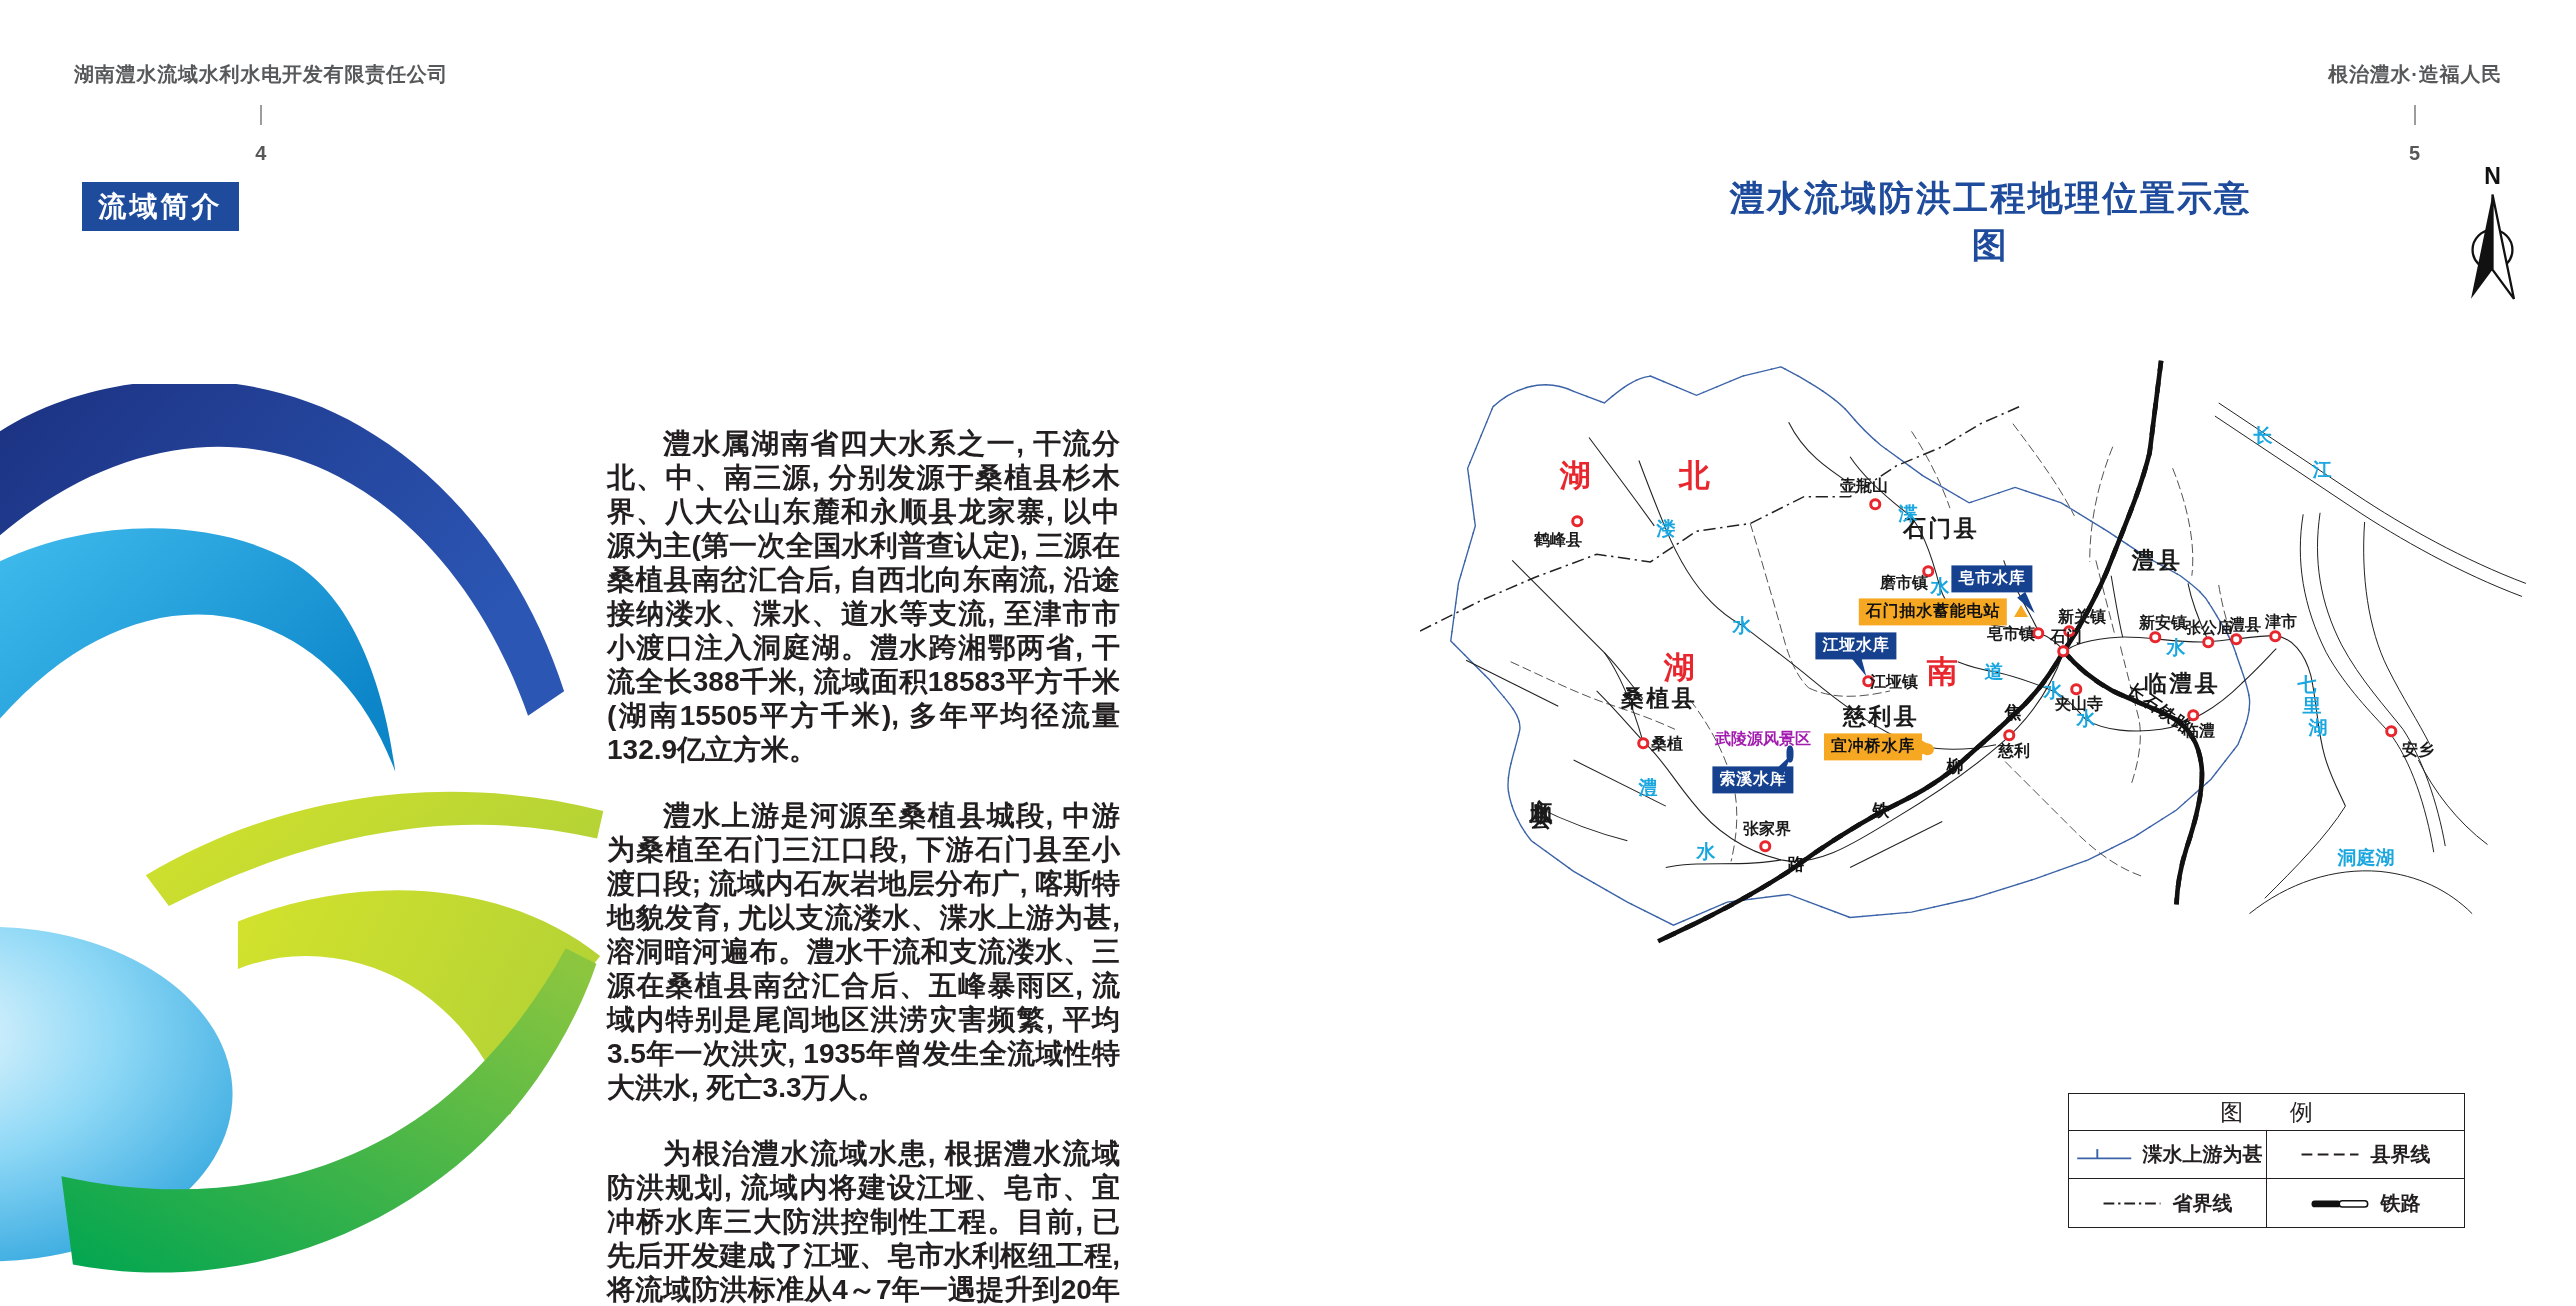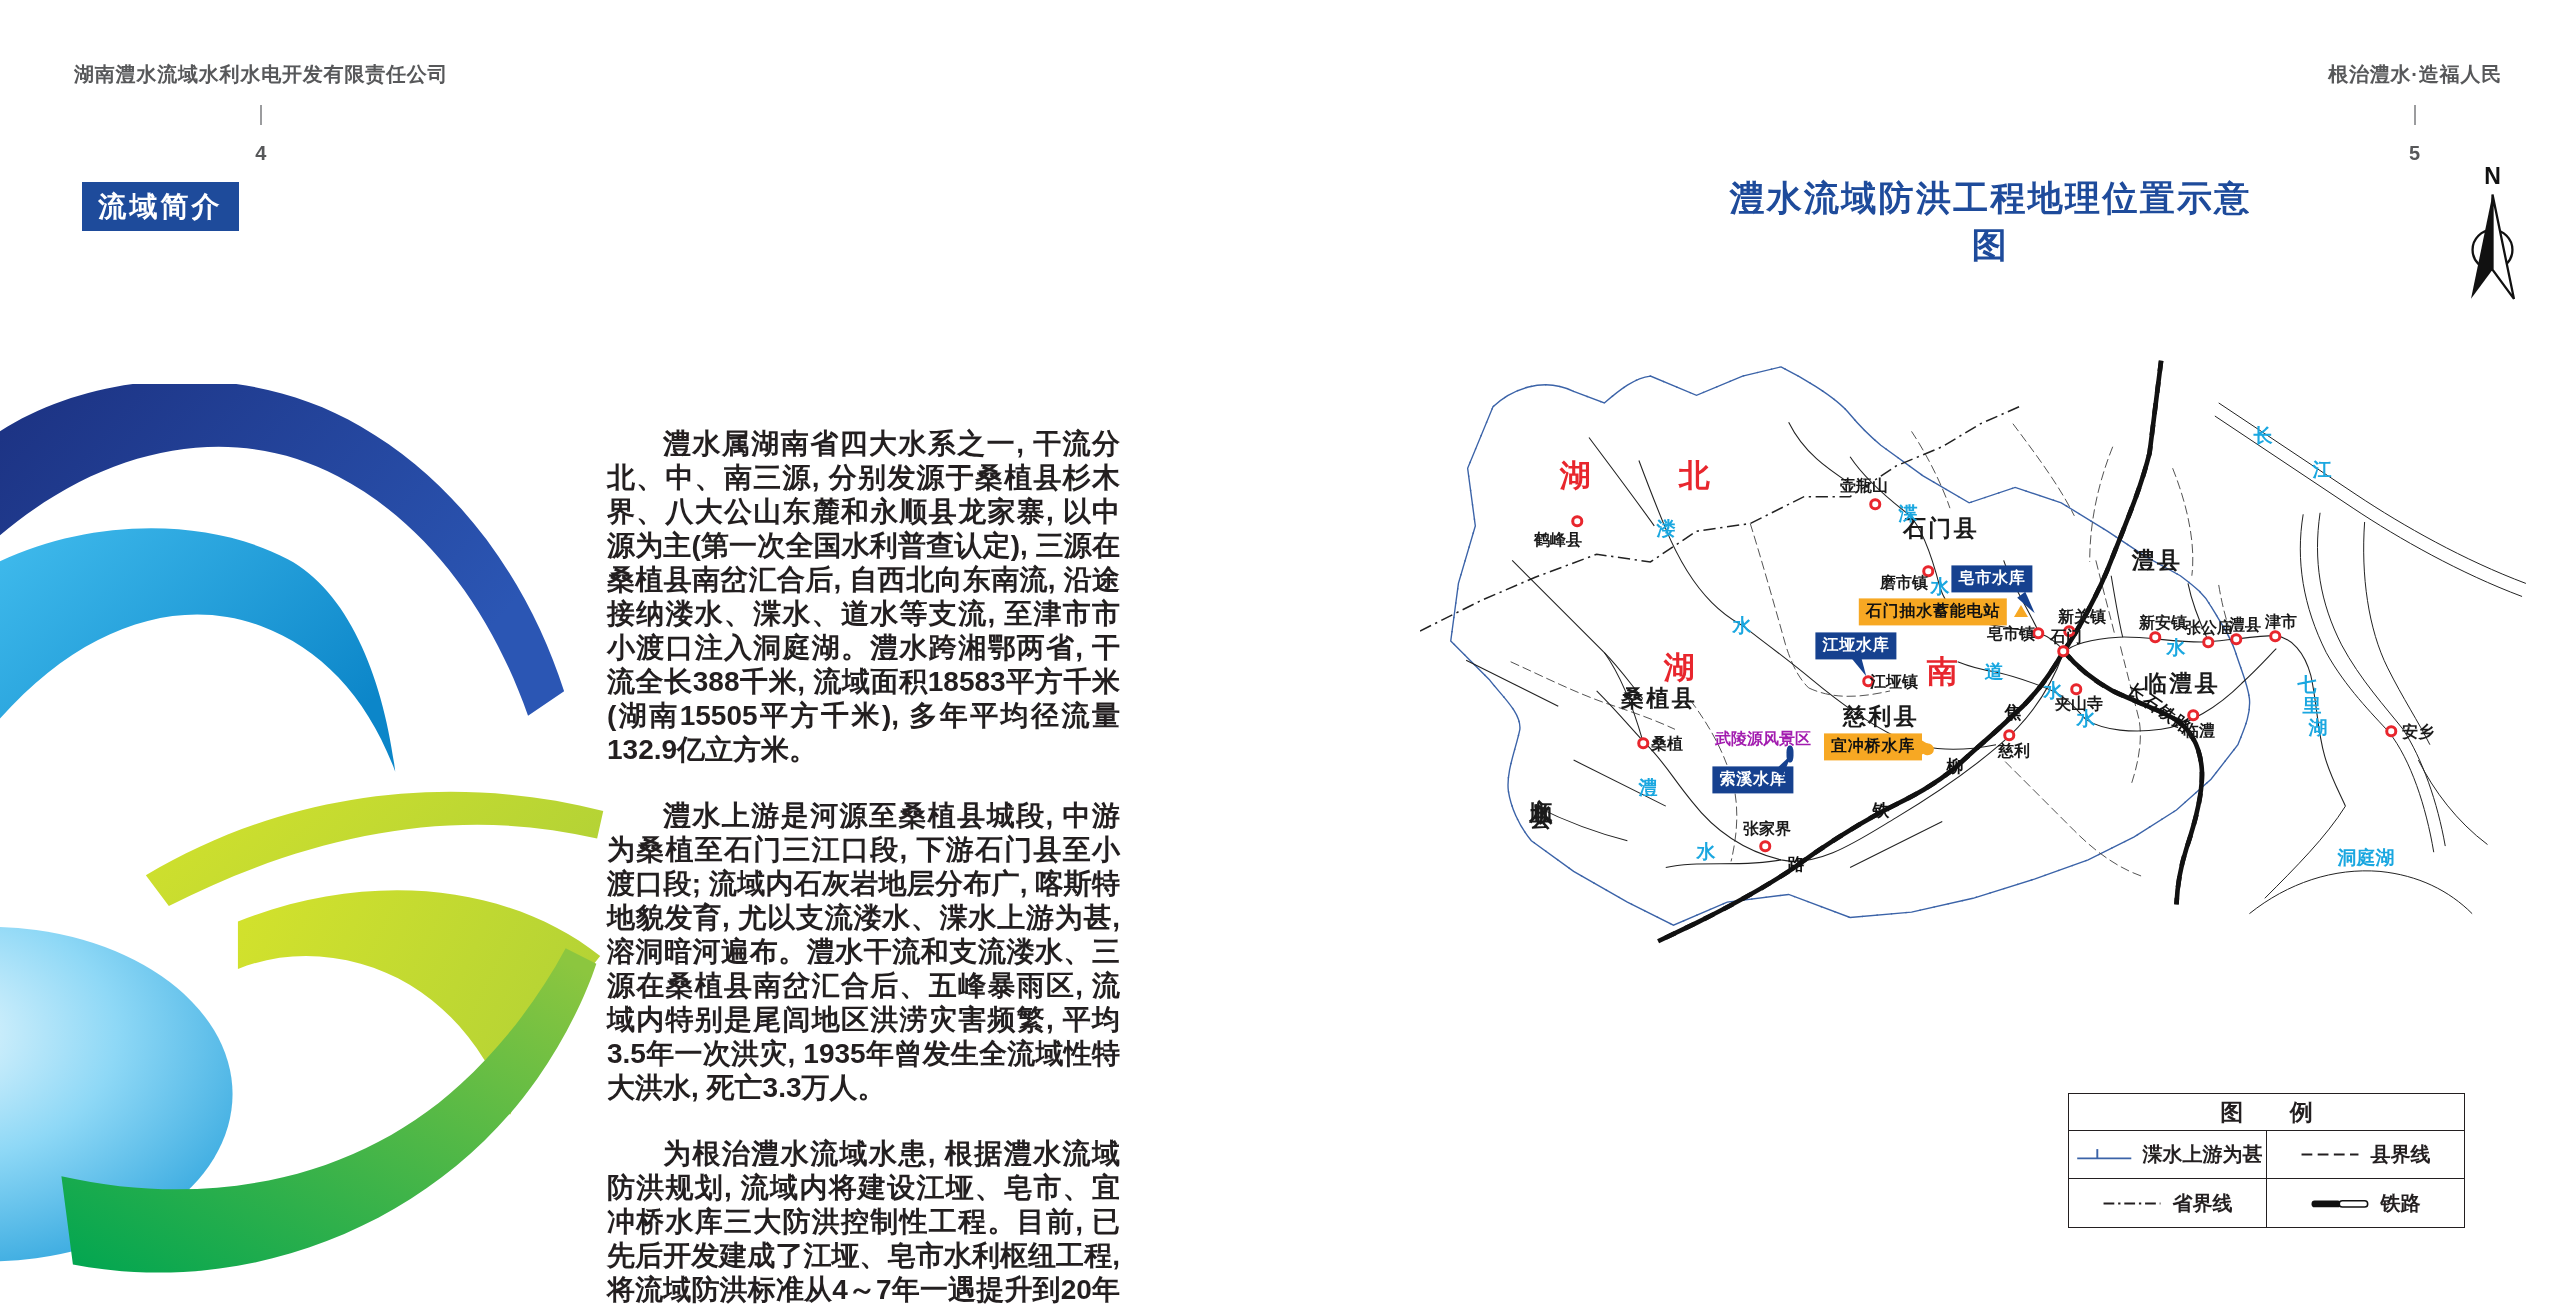--- a/index.html
+++ b/index.html
@@ -55,21 +55,21 @@
            border-top:23px solid #16418f; }
   .m-patch-orange-tri { width:0; height:0; border-left:7px solid transparent; border-right:7px solid transparent;
            border-bottom:12.3px solid #f7a823; }
   .m-patch-orange-blob { width:12.3px; height:11.5px; background:#f7a823; border-radius:40% 60% 55% 45%; }
   .m-patch-blue-blob { width:7px; height:17px; background:#16418f; border-radius:40%; transform:translate(-50%,-50%) rotate(28deg); }
 
   
   .legend { position:absolute; left:2068px; top:1093px; width:397px; height:135px;
             border:1.5px solid #231f20; background:#fff; }
   .legend .ltitle { height:37px; border-bottom:1.5px solid #231f20; display:flex;
-            align-items:center; justify-content:center; font-size:23px; font-weight:bold; letter-spacing:20px; text-indent:20px; }
+            align-items:center; justify-content:center; font-size:23px; font-weight:normal; letter-spacing:20px; text-indent:20px; }
   .legend .lrow { display:flex; height:48px; border-bottom:1.5px solid #231f20; }
   .legend .lrow:last-child { border-bottom:none;text-align:center; }
   .legend .lcell { width:50%; display:flex; align-items:center; justify-content:center; gap:10.7px; }
   .legend .lcell:first-child { border-right:1.5px solid #231f20; }
   .legend .llabel { font-size:20px; font-weight:bold; }
 </style>
 </head>
 <body>
 
 <div class="runhead left">
@@ -227,21 +227,21 @@
       <div class="m-city" style="left: 789px; top: 298px;">张公庙</div>
       <div class="m-dot" style="left: 816px; top: 309px;"></div>
       <div class="m-city" style="left: 825px; top: 295px;">澧县</div>
       <div class="m-dot" style="left: 855px; top: 306px;"></div>
       <div class="m-city" style="left: 861px; top: 292px;">津市</div>
       <div class="m-dot" style="left: 656px; top: 359px;"></div>
       <div class="m-city" style="left: 659px; top: 374px;">夹山寺</div>
       <div class="m-dot" style="left: 773px; top: 385px;"></div>
       <div class="m-city" style="left: 779px; top: 401px;">临澧</div>
       <div class="m-dot" style="left: 971px; top: 401px;"></div>
-      <div class="m-city" style="left: 998px; top: 402px;">安乡</div>
+      <div class="m-city" style="left: 998px; top: 420px;">安乡</div>
       <div class="m-dot" style="left: 223px; top: 413px;"></div>
       <div class="m-city" style="left: 247px; top: 414px;">桑植</div>
       <div class="m-dot" style="left: 448px; top: 351px;"></div>
       <div class="m-city" style="left: 474px; top: 352px;">江垭镇</div>
       <div class="m-dot" style="left: 345px; top: 516px;"></div>
       <div class="m-city" style="left: 347px; top: 499px;">张家界</div>
       <div class="m-dot" style="left: 589px; top: 405px;"></div>
       <div class="m-city" style="left: 594px; top: 421px;">慈利</div>
       <div class="m-river" style="left: 246px; top: 199px;">溇</div>
       <div class="m-river" style="left: 322px; top: 296px;">水</div>

